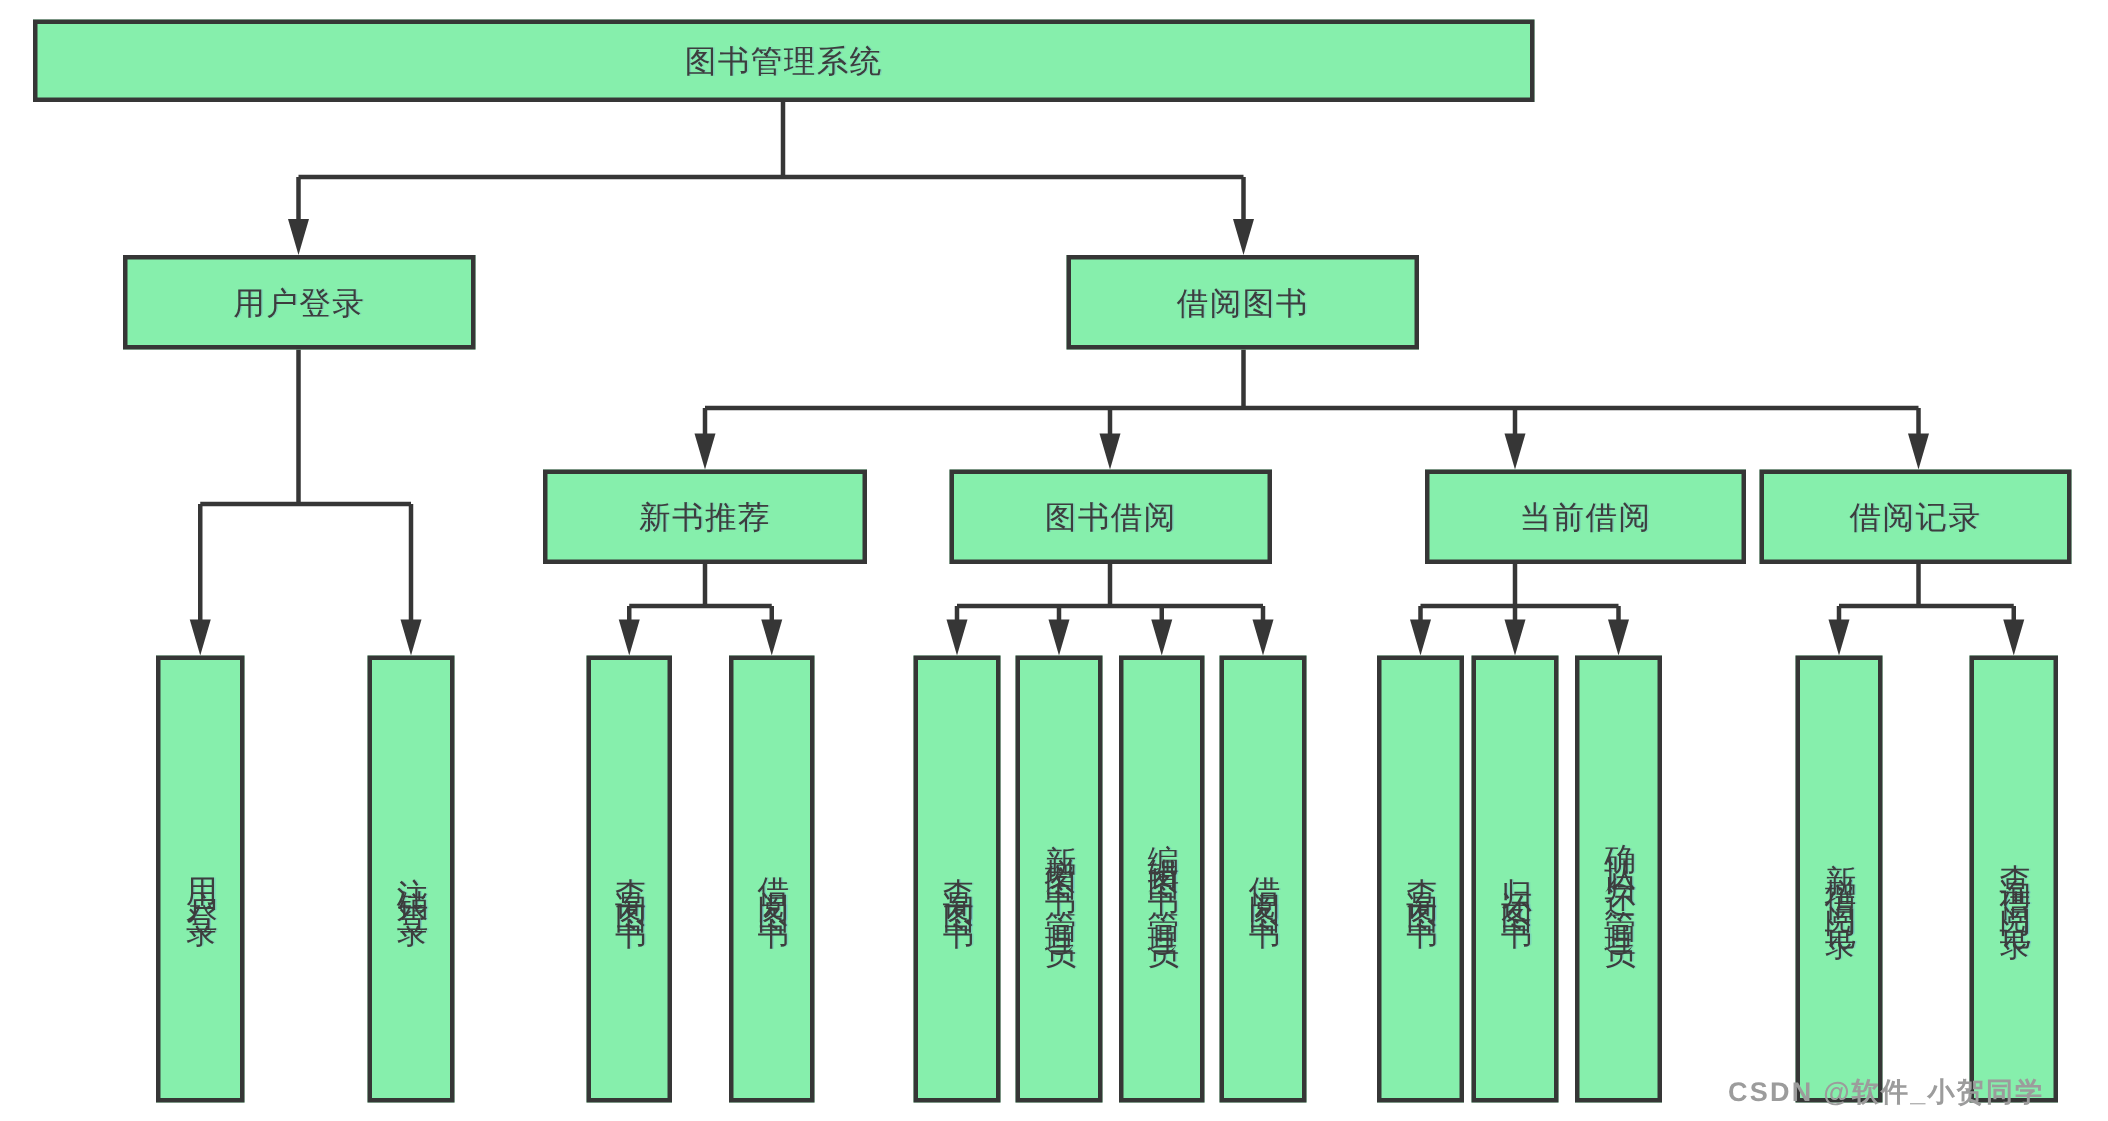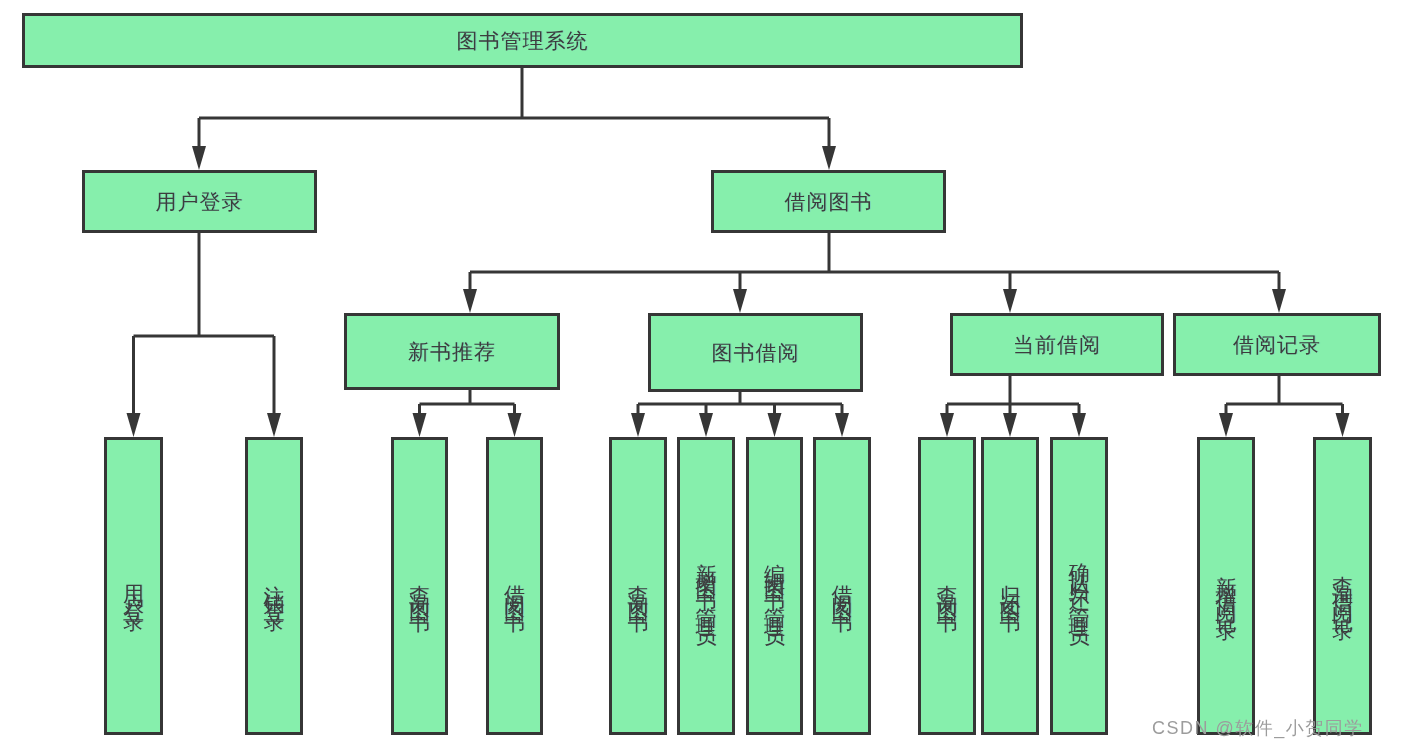--- a/index.html
+++ b/index.html
@@ -48,20 +48,21 @@
     white-space: nowrap;
   }
   #watermark {
     position: absolute;
     left: 1152px;
     top: 716px;
     z-index: 3;
     font-size: 18px;
     letter-spacing: 1.5px;
     color: #9c9c9c;
+    font-weight: bold;
   }
 </style>
 </head>
 <body>
 
 <div id="stage">
 
   <svg id="connectors" width="1405" height="747" viewBox="0 0 1405 747">
 
     <g stroke="#363636" stroke-width="3" fill="none">
@@ -139,22 +140,22 @@
       <path d="M1219,413 L1233,413 L1226,437 Z"></path>
       <path d="M1335.5,413 L1349.5,413 L1342.5,437 Z"></path>
     </g>
   </svg>
 
   <div class="node hnode" style="left:22px; top:13px; width:1001px; height:55px;">图书管理系统</div>
 
   <div class="node hnode" style="left:82px; top:170px; width:235px; height:63px;">用户登录</div>
   <div class="node hnode" style="left:711px; top:170px; width:235px; height:63px;">借阅图书</div>
 
-  <div class="node hnode" style="left:344px; top:313px; width:216px; height:77px;text-align:right;">新书推荐</div>
-  <div class="node hnode" style="left:633px; top:313px; width:215px; height:79px;margin-left:15px;">图书借阅</div>
+  <div class="node hnode" style="left:362px; top:313px; width:216px; height:63px;text-align:right;">新书推荐</div>
+  <div class="node hnode" style="left:633px; top:313px; width:215px; height:63px;">图书借阅</div>
   <div class="node hnode" style="left:950px; top:313px; width:214px; height:63px;">当前借阅</div>
   <div class="node hnode" style="left:1173px; top:313px; width:208px; height:63px;">借阅记录</div>
 
   <div class="node vnode" style="left:104px; top:437px; width:59px; height:298px;">
     <span class="vtext">用户登录</span>
   </div>
   <div class="node vnode" style="left:245px; top:437px; width:58px; height:298px;">
     <span class="vtext">注销登录</span>
   </div>
 

